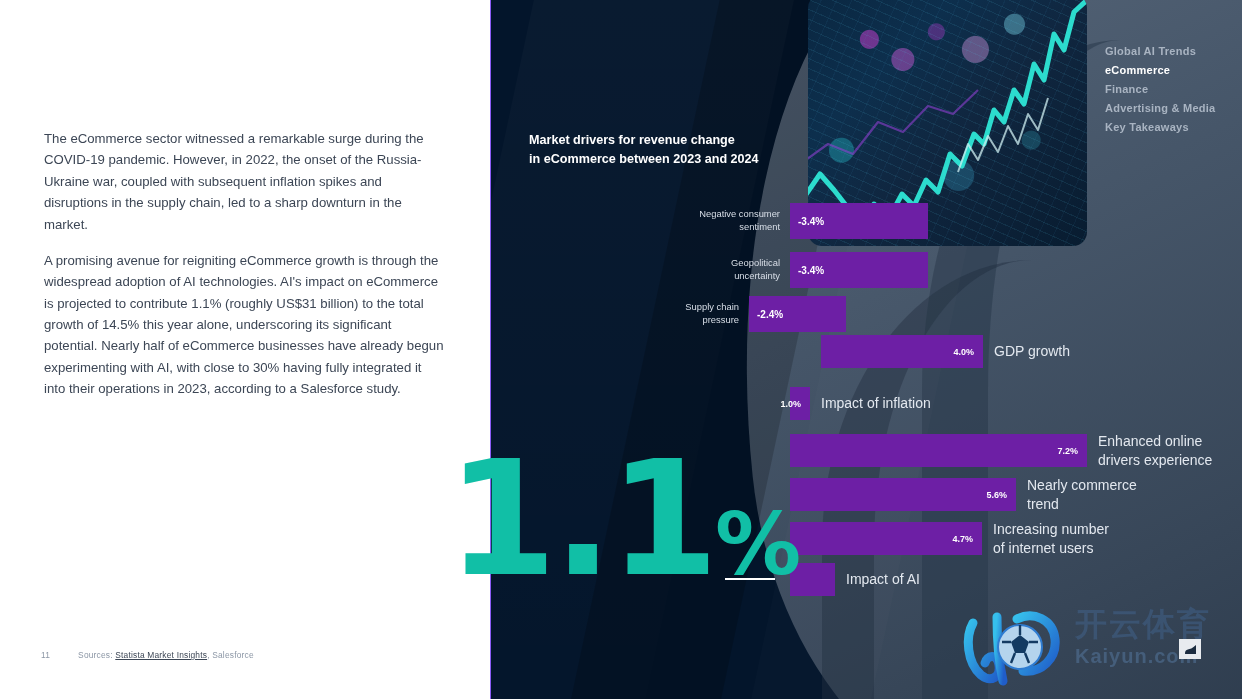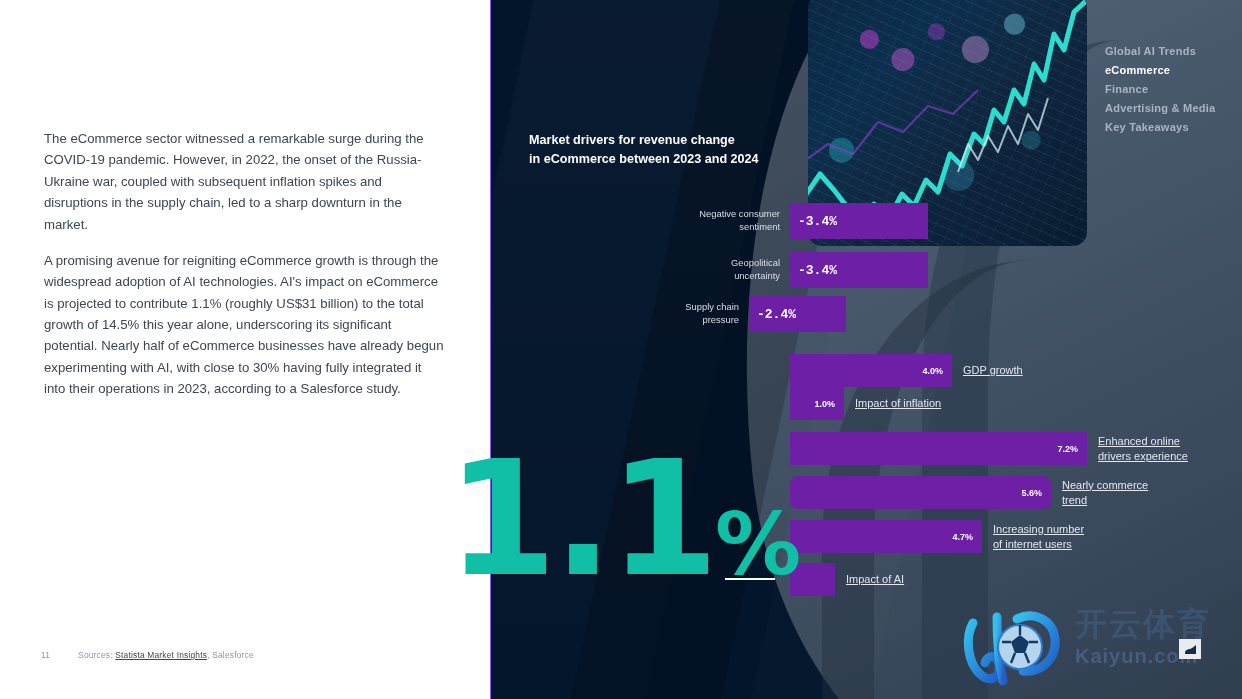--- a/index.html
+++ b/index.html
@@ -113,36 +113,35 @@
   .neg-row{ right:452px; justify-content:flex-end; }
   .neg-row .lbl{
     font-size:9.4px; color:#d9dfe8; text-align:right; line-height:1.35;
     margin-right:10px; white-space:pre-line;
   }
   .neg-row .bar{
     position:absolute; left:100%; top:50%; transform:translateY(-50%);
     background:#6d1fa5; height:36px; display:flex; align-items:center;
   }
   .neg-row .val{
-    font-size:13px; font-weight:700; color:#ffffff; margin-left:8px; white-space:nowrap;font-family:Liberation Mono, monospace;
+    font-size:10px; font-weight:700; color:#ffffff; margin-left:8px; white-space:nowrap;
   }
 
   
   .pos-row{ left:299px; }
   .pos-row .bar{
     background:#6d1fa5; height:33px; display:flex; align-items:center;
     justify-content:flex-end;
   }
   .pos-row .val{
     font-size:9px; font-weight:700; color:#ffffff; margin-right:9px; white-space:nowrap;
   }
   .pos-row .lbl{
-    font-size:11px; color:#e3e8ef; line-height:1.35; margin-left:11px;
+    font-size:14px; color:#e3e8ef; line-height:1.35; margin-left:11px;
     white-space:pre-line;
-    text-decoration:underline;
   }
 
   
   #bignum{
     position:absolute; left:447px; top:447px; z-index:9;
     font-size:158px; font-weight:800; color:#11bfa6;
     letter-spacing:-4px; line-height:.92;
     font-family:"DejaVu Sans", sans-serif;
   }
   #bignum .pct{ font-size:86px; letter-spacing:-2px; }
@@ -236,43 +235,43 @@
     </div>
   </div>
 
   <div class="bar-row neg-row" style="top:296px; height:36px; right:493px;">
     <div class="lbl"><span>Supply chain</span><br><span>pressure</span></div>
     <div class="bar" style="width:97px;align-items:center;">
       <span class="val">-2.4%</span>
     </div>
   </div>
 
-  <div class="bar-row pos-row" style="top:354px;">
+  <div class="bar-row pos-row" style="top:335px;margin-left:31px;">
     <div class="bar" style="width:162px;">
       <span class="val">4.0%</span>
     </div>
     <div class="lbl">GDP growth</div>
   </div>
 
   <div class="bar-row pos-row" style="top:387px;">
-    <div class="bar" style="width:54px;justify-content:flex-end;">
+    <div class="bar" style="width:20px;justify-content:flex-end;">
       <span class="val">1.0%</span>
     </div>
     <div class="lbl">Impact of inflation</div>
   </div>
 
   <div class="bar-row pos-row" style="top:432px;">
     <div class="bar" style="width:297px;">
       <span class="val">7.2%</span>
     </div>
     <div class="lbl"><span>Enhanced online</span><br><span>drivers experience</span></div>
   </div>
 
   <div class="bar-row pos-row" style="top:476px;">
-    <div class="bar" style="width:261px;border-radius:8px;">
+    <div class="bar" style="width:226px;">
       <span class="val">5.6%</span>
     </div>
     <div class="lbl"><span>Nearly commerce</span><br><span>trend</span></div>
   </div>
 
   <div class="bar-row pos-row" style="top:520px;">
     <div class="bar" style="width:192px;">
       <span class="val">4.7%</span>
     </div>
     <div class="lbl"><span>Increasing number</span><br><span>of internet users</span></div>

